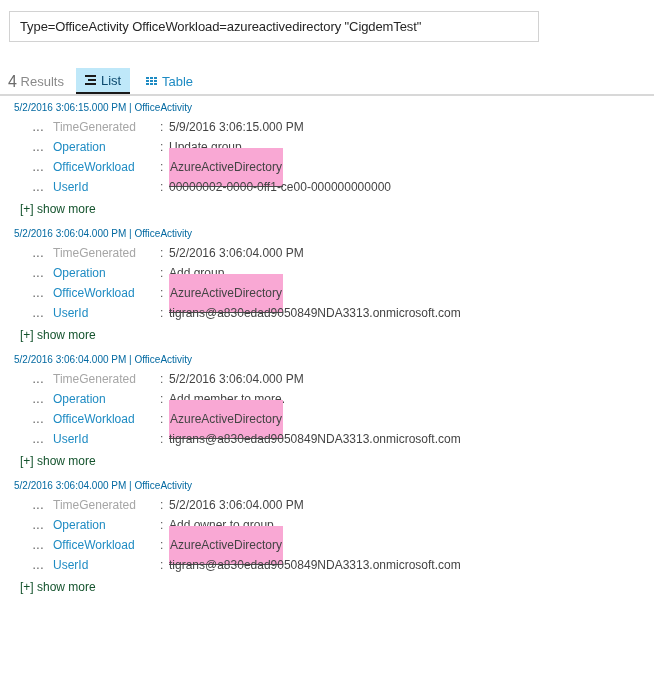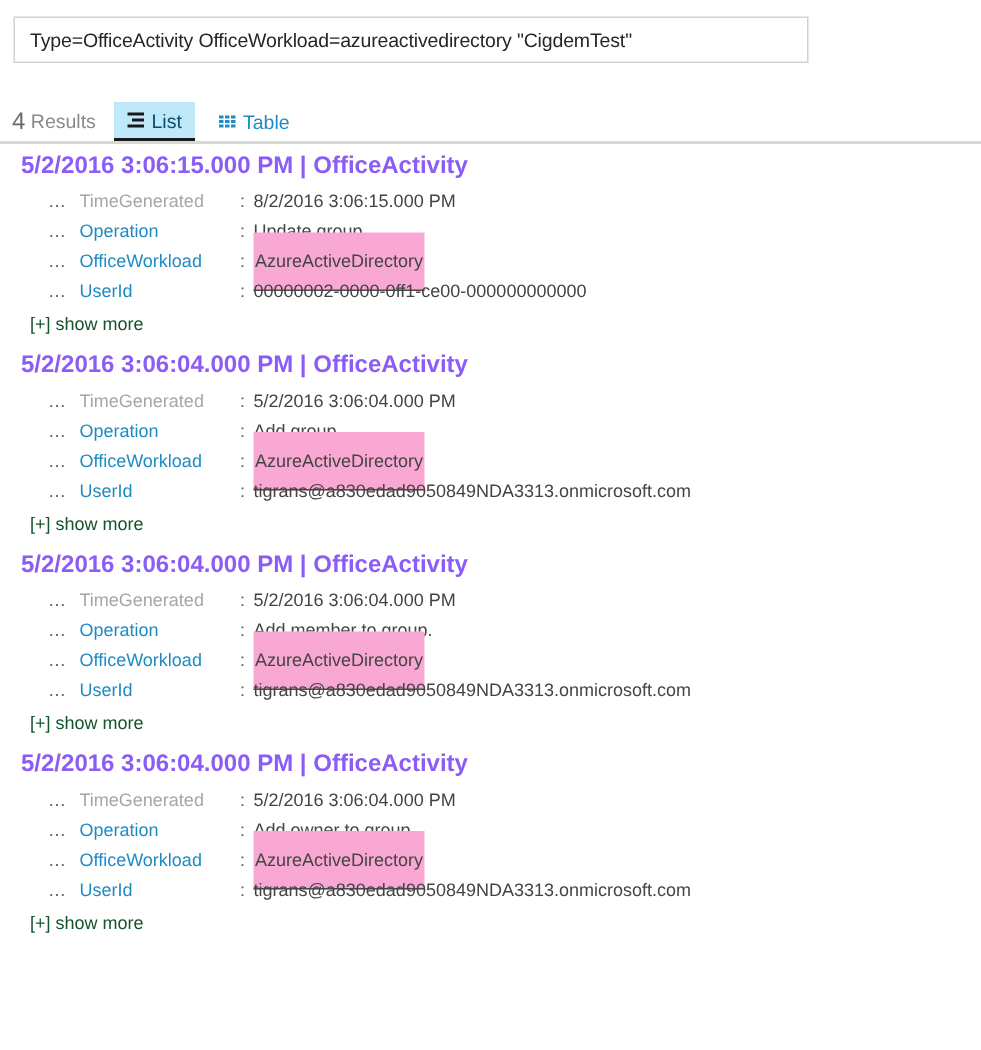--- a/index.html
+++ b/index.html
@@ -134,23 +134,23 @@
   .results {
     position: absolute;
     left: 0;
     top: 99px;
     width: 654px;
   }
   .result-block {
     padding: 0 0 0 0;
   }
   .result-header {
-    font-size: 16px;
-    font-weight: bold;
-    color: #8b5cf6;
+    font-size: 10px;
+    font-weight: normal;
+    color: #0369a1;
     padding: 3px 0 4px 14px;
     white-space: nowrap;
   }
   .field-row {
     display: flex;
     align-items: baseline;
     padding: 3px 0 3px 0;
     white-space: nowrap;
   }
   .field-dots {
@@ -240,21 +240,21 @@
 
 <div class="toolbar-divider"></div>
 
 <div class="results" id="results-container">
     <div class="result-block">
       <div class="result-header">5/2/2016 3:06:15.000 PM | OfficeActivity</div>
       <div class="field-row">
         <span class="field-dots">...</span>
         <span class="field-name muted">TimeGenerated</span>
         <span class="field-colon">:</span>
-        <span class="field-value">8/2/2016 3:06:15.000 PM</span>
+        <span class="field-value">5/9/2016 3:06:15.000 PM</span>
       </div>
       <div class="field-row">
         <span class="field-dots">...</span>
         <span class="field-name">Operation</span>
         <span class="field-colon">:</span>
         <span class="field-value">Update group.</span>
       </div>
       <div class="field-row">
         <span class="field-dots">...</span>
         <span class="field-name">OfficeWorkload</span>
@@ -302,21 +302,21 @@
       <div class="field-row">
         <span class="field-dots">...</span>
         <span class="field-name muted">TimeGenerated</span>
         <span class="field-colon">:</span>
         <span class="field-value">5/2/2016 3:06:04.000 PM</span>
       </div>
       <div class="field-row">
         <span class="field-dots">...</span>
         <span class="field-name">Operation</span>
         <span class="field-colon">:</span>
-        <span class="field-value">Add member to group.</span>
+        <span class="field-value">Add member to more.</span>
       </div>
       <div class="field-row">
         <span class="field-dots">...</span>
         <span class="field-name">OfficeWorkload</span>
         <span class="field-colon">:</span>
         <span class="field-value"><span class="hl">AzureActiveDirectory</span></span>
       </div>
       <div class="field-row">
         <span class="field-dots">...</span>
         <span class="field-name">UserId</span>

